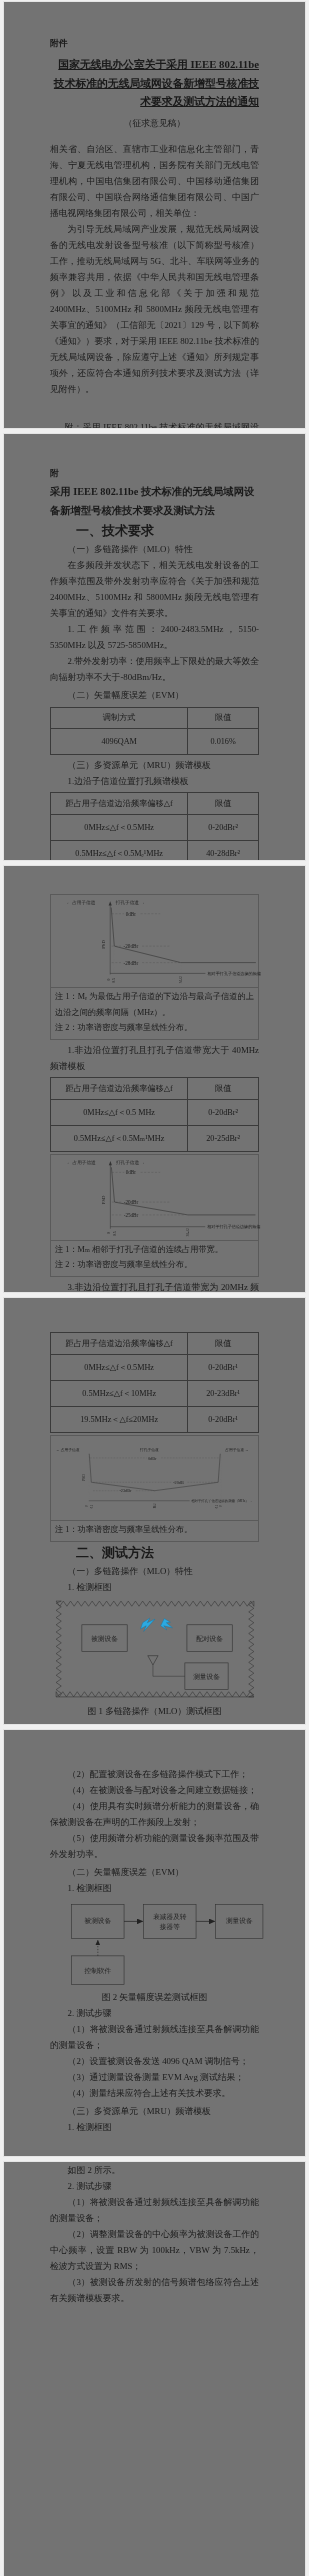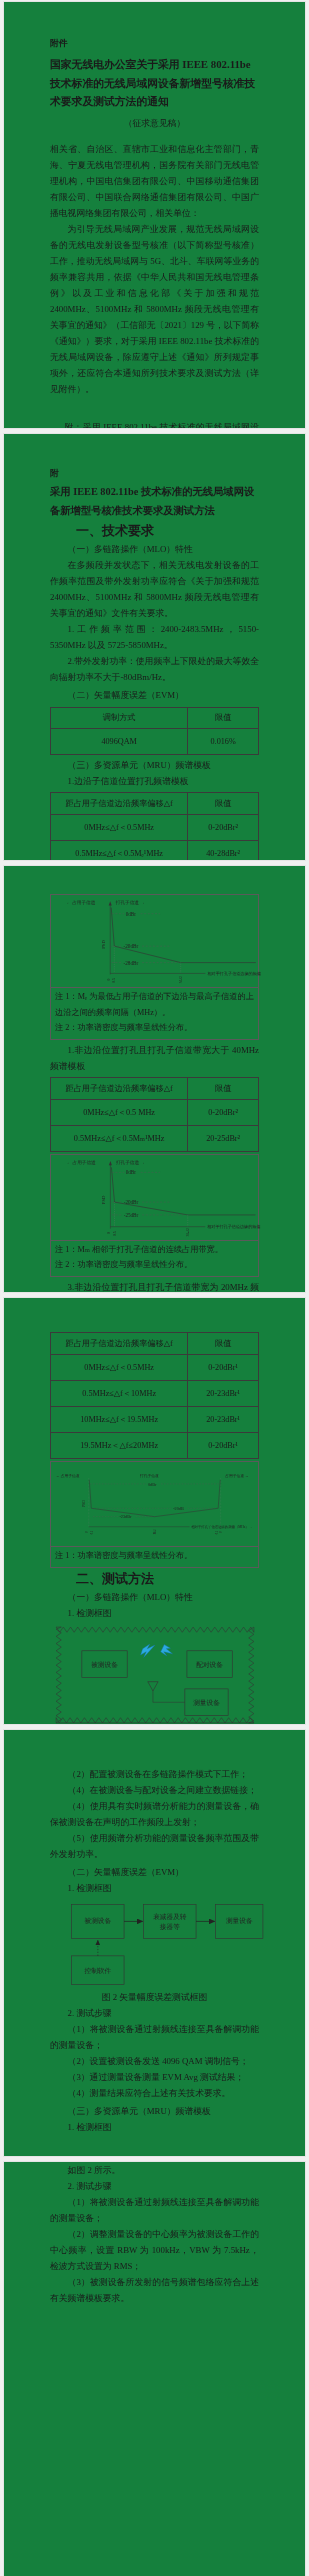--- a/index.html
+++ b/index.html
@@ -5,33 +5,33 @@
   html,body{margin:0;padding:0;}
   body{
     background:#f0f0f0;
     font-family:"Liberation Serif","DejaVu Serif",serif;
     color:#1a1a1a;
     width:309px;
   }
   .page{
     width:303px;
     height:428px;
-    background:#15803d;
+    background:#737373;
     border:0.5px solid #e4e4e4;
     box-sizing:border-box;
     margin:1px auto 4.1px auto;
     overflow:hidden;
     position:relative;
   }
   .inner{padding:0 46px;}
   .p{font-size:8.8px;line-height:16px;text-align:justify;margin:0;}
   .ind{text-indent:2em;}
   .doc-title{
     font-size:10.8px;line-height:18.5px;font-weight:bold;
-    text-align:left;margin:5.2px 0 0 0;
+    text-align:right;margin:5.2px 0 0 0;text-decoration:underline;
   }
   .sub-doc-title{
     font-size:10.3px;line-height:18.5px;font-weight:bold;
     margin:3.1px 0 2.1px 0;
   }
   .draft-note{font-size:8.8px;text-align:center;margin:7.2px 0 0 0;}
   .attach-label{
     font-family:"Liberation Sans","DejaVu Sans",sans-serif;
     font-size:8.8px;font-weight:bold;margin:0;
   }
@@ -245,24 +245,20 @@
           <tr class="hd">
         <td>距占用子信道边沿频率偏移△f</td>
         <td>限值</td>
       </tr>
       <tr class="rw">
         <td>0MHz≤△f＜0.5MHz</td>
         <td>0-20dBr¹</td>
       </tr>
       <tr class="rw">
         <td>0.5MHz≤△f＜10MHz</td>
-        <td>20-23dBr¹</td>
-      </tr>
-      <tr class="rw">
-        <td>10MHz≤△f＜19.5MHz</td>
         <td>20-23dBr¹</td>
       </tr>
       <tr class="rw">
         <td>19.5MHz＜△f≤20MHz</td>
         <td>0-20dBr¹</td>
       </tr>
     </tbody>
       </table>
 
     <div class="figbox">

